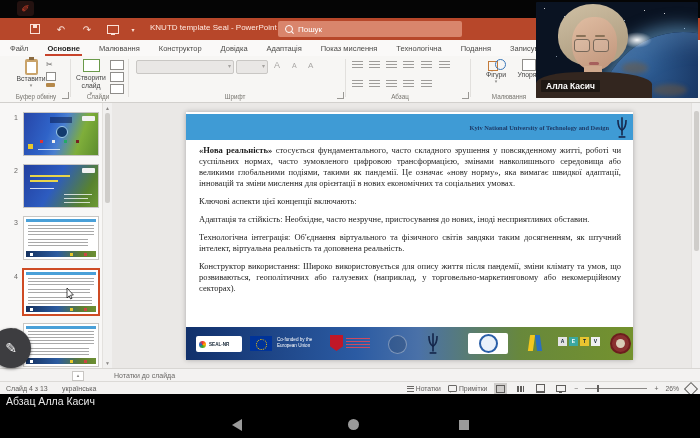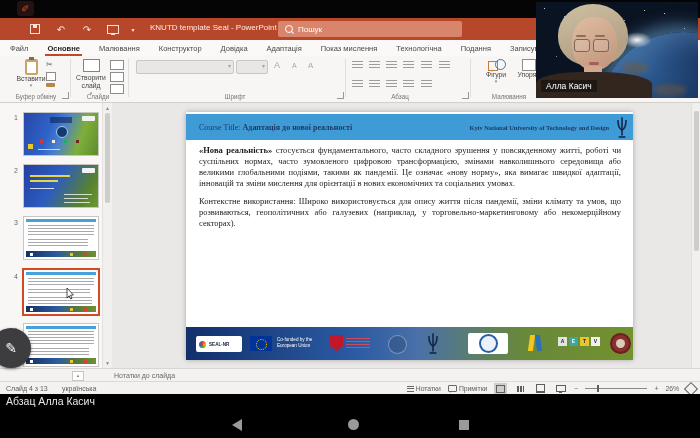--- a/index.html
+++ b/index.html
@@ -131,21 +131,21 @@
          background:radial-gradient(rgba(255,255,255,.95),rgba(130,190,255,0) 70%);}
   .hair{position:absolute;left:22px;top:2px;width:70px;height:62px;border-radius:50% 50% 46% 46%;
         background:linear-gradient(160deg,#cfc0a4,#b3a286 70%);}
   .face{position:absolute;left:36px;top:15px;width:45px;height:53px;border-radius:46%;
         background:linear-gradient(150deg,#e0bda2,#c49a80 85%);}
   .gl{position:absolute;width:14px;height:11px;border:1px solid #77685a;border-radius:3px;background:rgba(255,255,255,.12);}
   .brow{position:absolute;width:10px;height:2px;background:#8a7258;border-radius:2px;}
   .mouth{position:absolute;left:53px;top:60px;width:10px;height:3px;background:#a65f5c;border-radius:2px;}
   .torso{position:absolute;left:0px;top:70px;width:116px;height:28px;background:#33261f;border-radius:40% 45% 0 0;}
   .neck{position:absolute;left:48px;top:64px;width:18px;height:12px;background:#cfa88d;}
-  .camlab{position:absolute;left:5px;bottom:6px;background:rgba(10,10,10,.5);color:#fff;font-size:8.5px;padding:1px 5px;border-radius:1px;}
+  .camlab{position:absolute;left:5px;bottom:6px;background:rgba(10,10,10,.5);color:#fff;font-size:8.5px;padding:1px 5px;border-radius:1px;font-weight:bold;}
   
   .fab{position:absolute;left:-9px;top:328px;width:40px;height:40px;border-radius:50%;background:#3d3d40;z-index:50;
        display:flex;align-items:center;justify-content:center;color:#fff;font-size:14px;box-shadow:0 1px 3px rgba(0,0,0,.5);}
   .cursor4{position:absolute;left:42px;top:18px;z-index:5;}
 </style>
 </head>
 <body>
 
 <div class="stage">
 
@@ -329,37 +329,37 @@
 
       <div class="vscroll" style="left:102px;top:0;height:265px;">
         <div class="varrow" style="top:2px;">▲</div>
         <div class="vthumb" style="top:10px;height:90px;"></div>
         <div class="varrow" style="bottom:2px;">▼</div>
       </div>
     </div>
 
     <div class="slide">
       <div class="shead">
-        <div class="left">
-          <span>Course Title: </span><b>Адаптація до нової реальності</b>
-        </div>
         <div class="right">Kyiv National University of Technology and Design</div>
         <svg style="position:absolute;right:4px;top:2px;" width="14" height="23" viewBox="0 0 20 34">
           <g stroke="#16294f" stroke-width="2.4" fill="none">
             <path d="M10 2 v27"></path>
             <path d="M4 6 c0 9 2 13 6 15"></path>
             <path d="M16 6 c0 9 -2 13 -6 15"></path>
             <path d="M5 31 h10"></path>
           </g>
         </svg>
       </div>
 
       <div class="sbody">
           <p><b>«Нова реальність»</b> стосується фундаментального, часто складного зрушення у повсякденному житті, роботі чи суспільних нормах, часто зумовленого цифровою трансформацією, змінами навколишнього середовища або великими глобальними подіями, такими як пандемії. Це означає «нову норму», яка вимагає швидкої адаптації, інновацій та зміни мислення для орієнтації в нових економічних та соціальних умовах.</p>
-          <p>Контекстне використання: Широко використовується для опису життя після пандемії, зміни клімату та умов, що розвиваються, геополітичних або галузевих (наприклад, у торговельно-маркетинговому або некомерційному секторах).</p>
+          <p>Ключові аспекти цієї концепції включають:</p>
+          <p>Адаптація та стійкість: Необхідне, часто незручне, пристосування до нових, іноді несприятливих обставин.</p>
+          <p>Технологічна інтеграція: Об'єднання віртуального та фізичного світів завдяки таким досягненням, як штучний інтелект, віртуальна реальність та доповнена реальність.</p>
+          <p>Конструктор використання: Широко використовується для опису життя після пандемії, зміни клімату та умов, що розвиваються, геополітичних або галузевих (наприклад, у торговельно-маркетинговому або некомерційному секторах).</p>
         </div>
 
       <div class="sfoot">
         <div class="sealbox">
           <span class="sealdot"></span>
           <span class="sealtxt">SEAL-NR</span>
         </div>
         <div class="euflag"></div>
         <div class="eutxt">Co-funded by the European Union</div>
         <div class="ibu"></div>

